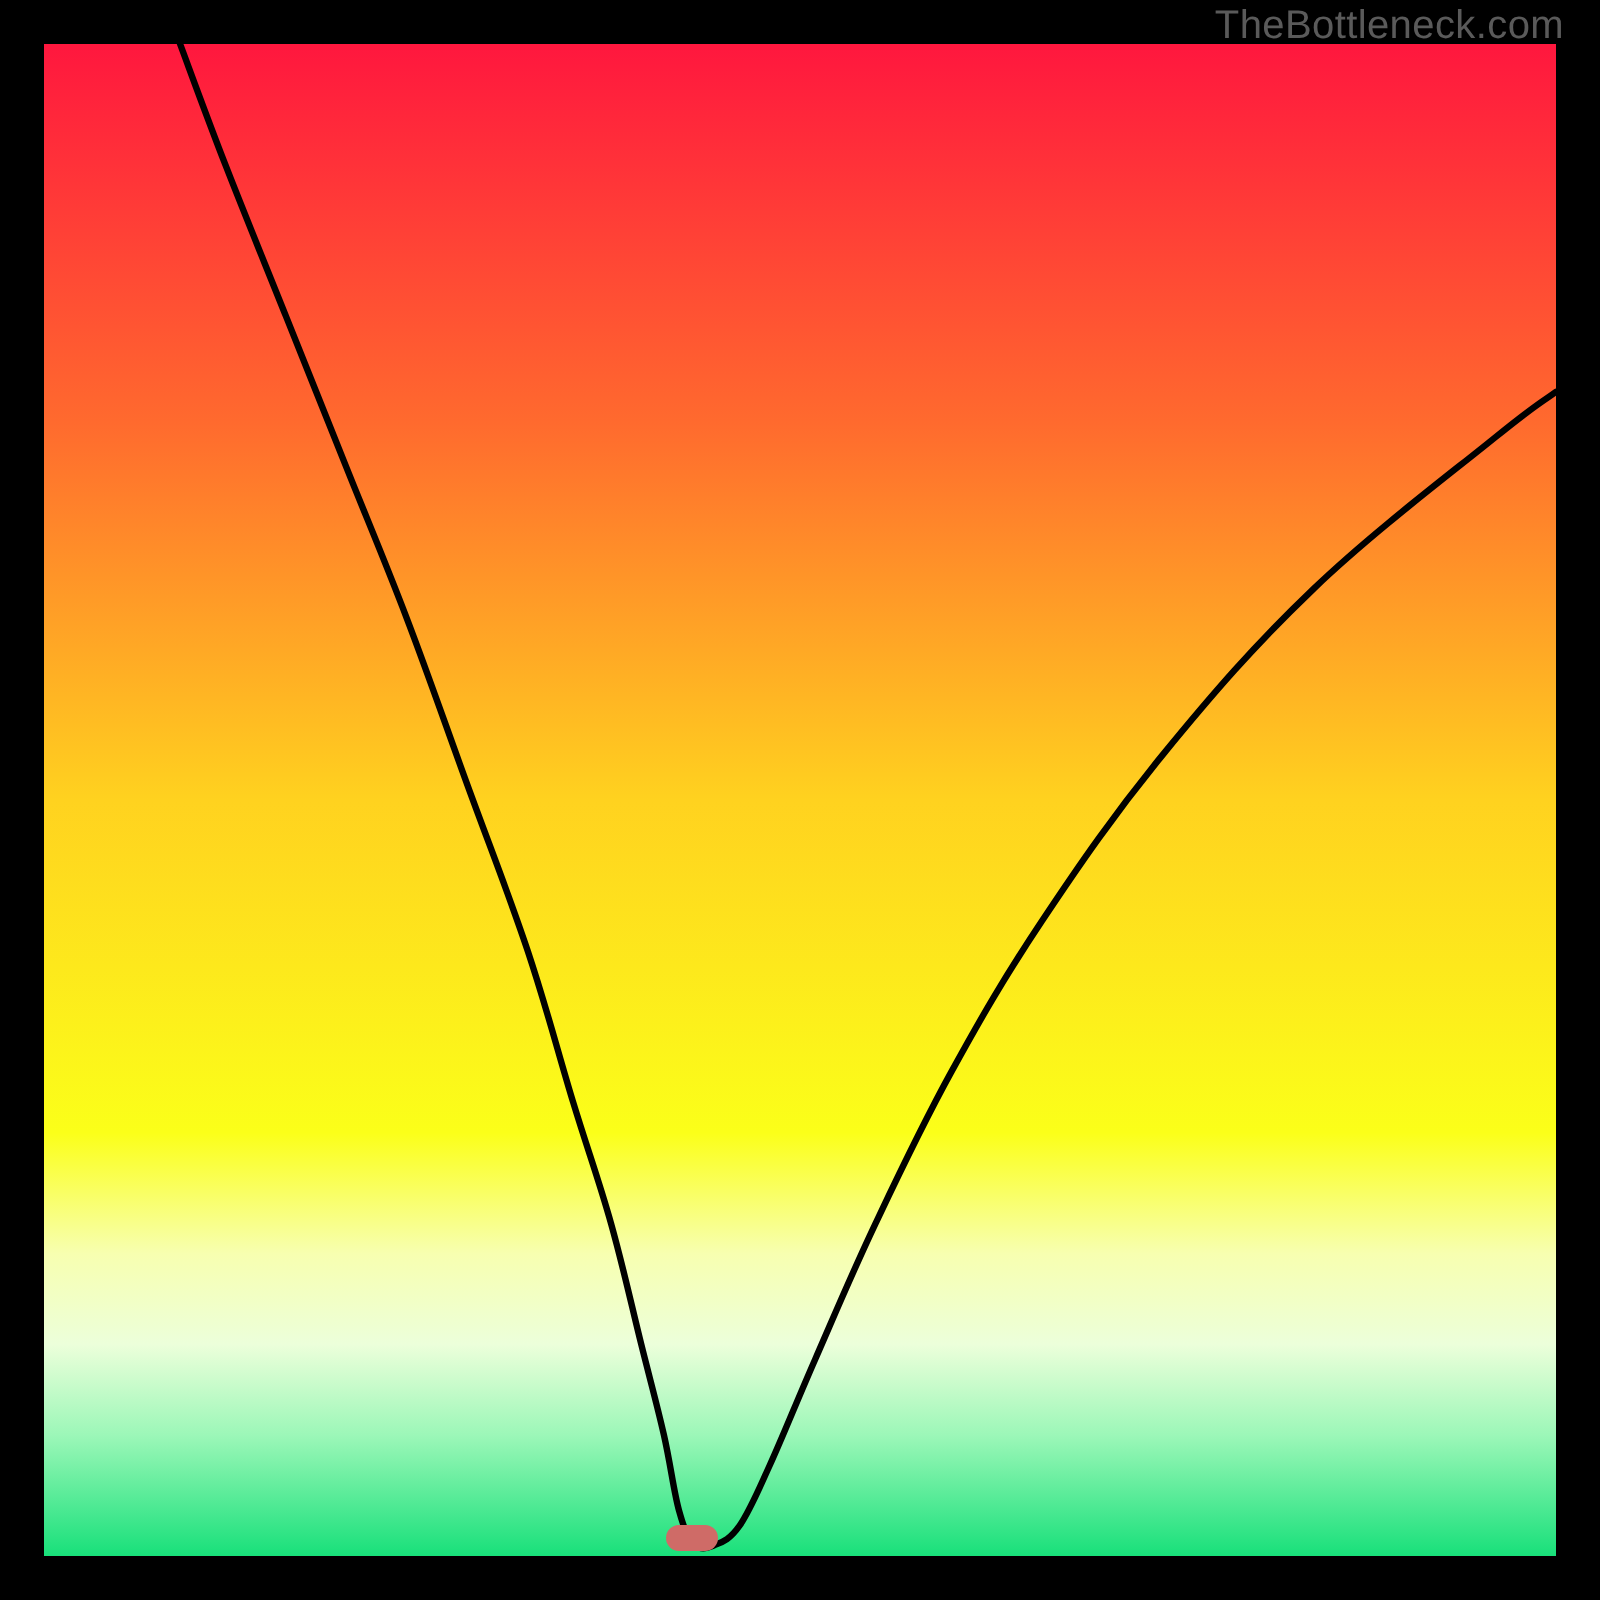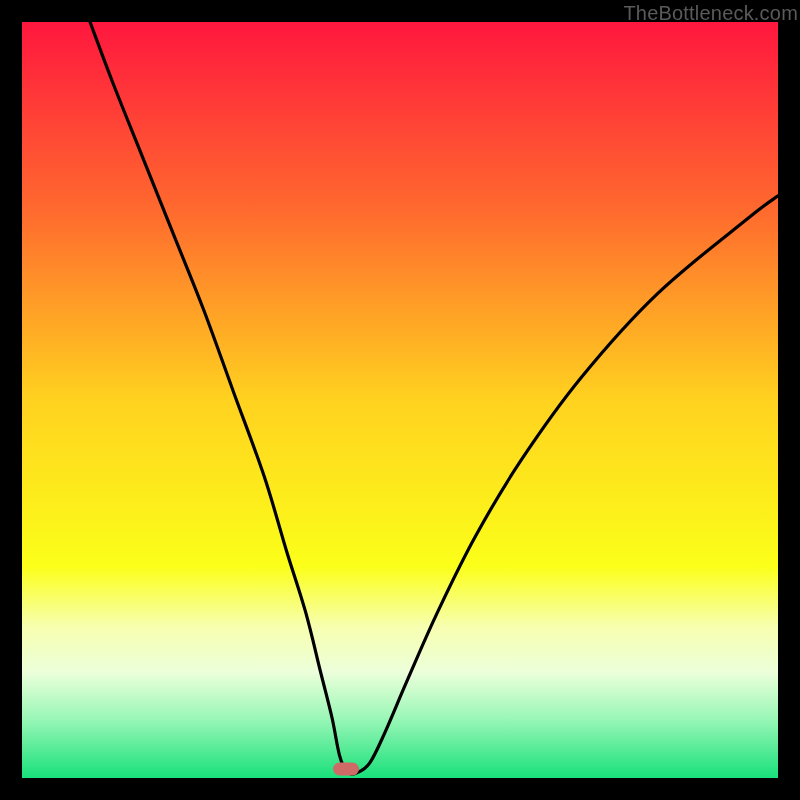--- a/index.html
+++ b/index.html
@@ -13,21 +13,21 @@
   }
   .frame {
     position: relative;
     width: 800px;
     height: 800px;
     background: #000;
   }
   .watermark {
     position: absolute;
     top: 2px;
-    right: 2px;
+    right: 18px;
     color: #5a5a5a;
     font-size: 20px;
     font-weight: 500;
     letter-spacing: 0.2px;
     z-index: 10;
   }
   .plot-area {
     position: absolute;
     left: 22px;
     top: 22px;

